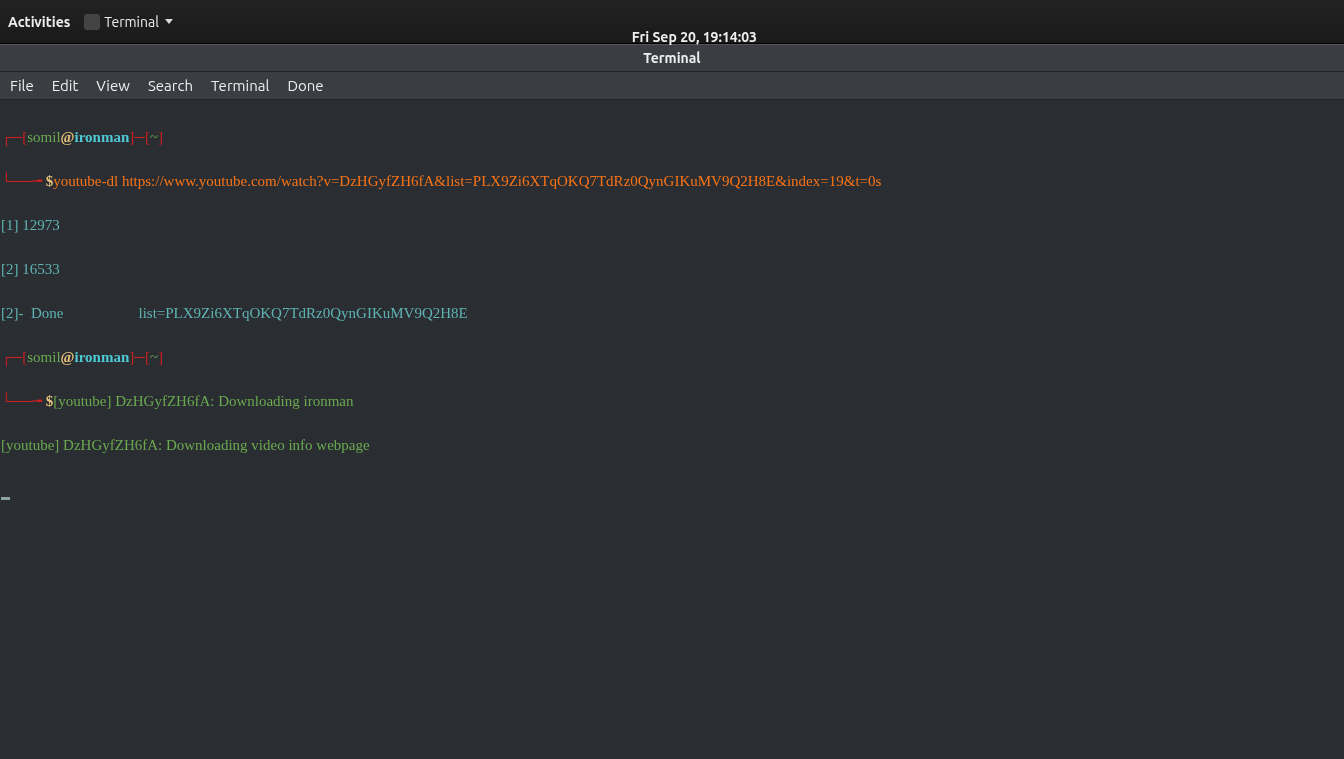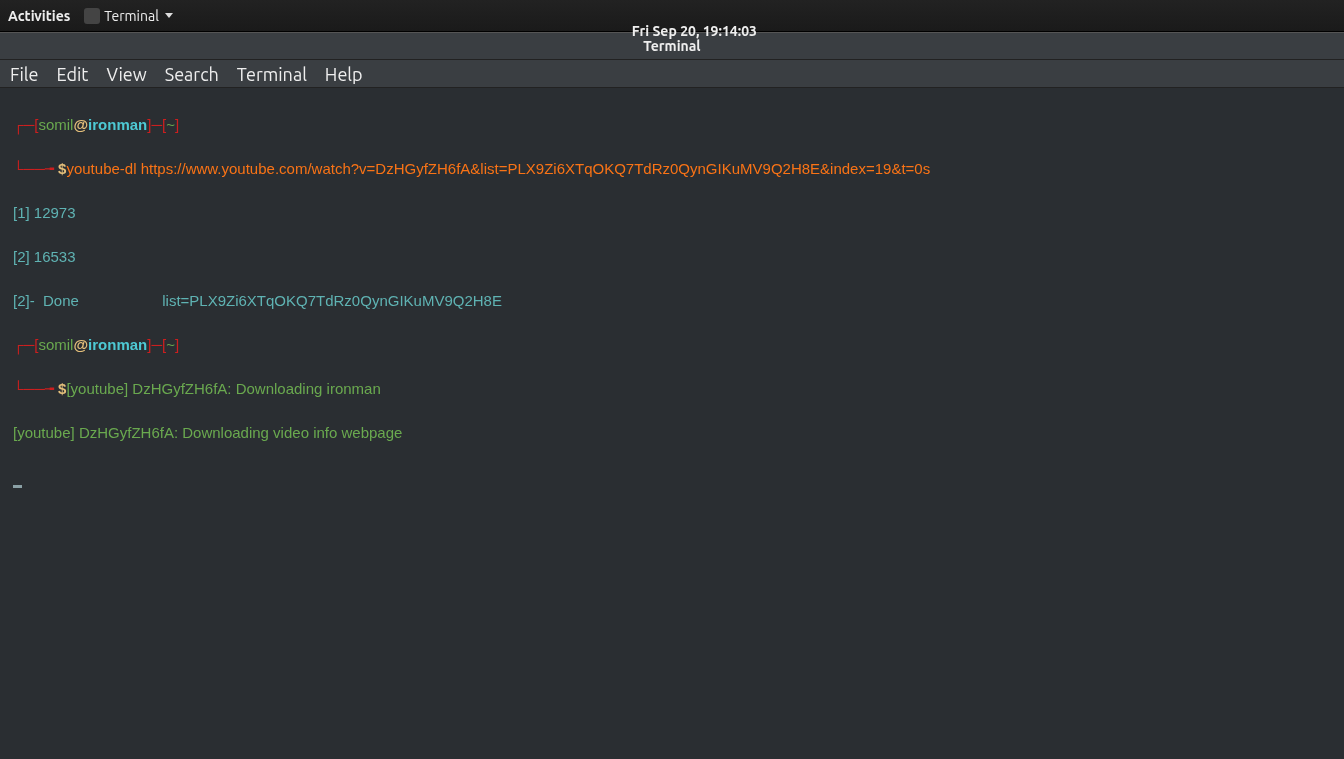--- a/index.html
+++ b/index.html
@@ -6,21 +6,21 @@
   body {
     width: 1344px;
     height: 759px;
     background: #2a2e32;
     font-family: "Ubuntu", "DejaVu Sans", sans-serif;
     color: #ddd;
     overflow: hidden;
   }
   
   .topbar {
-    height: 32px;
+    height: 44px;
     background: linear-gradient(#222, #1a1a1a);
     display: flex;
     align-items: center;
     padding: 0 8px;
     font-size: 14px;
     color: #eee;
     border-bottom: 1px solid #000;
   }
   .topbar-left { display: flex; align-items: center; gap: 14px; }
   .topbar-center { flex: 1; display: flex; justify-content: center; font-weight: bold; margin-top: 31px; }
@@ -53,32 +53,32 @@
   }
 
   
   .menubar {
     height: 28px;
     background: #3a3e42;
     display: flex;
     align-items: center;
     gap: 18px;
     padding: 0 10px;
-    font-size: 18px;
+    font-size: 15px;
     color: #eee;
     border-bottom: 1px solid #222;
   }
   .menubar span { cursor: default; }
 
   
   .term {
-    font-family: Liberation Sans, sans-serif;
+    font-family: Liberation Serif, serif;
     font-size: 15px;
     line-height: 22px;
-    padding: 4px 13px;
+    padding: 4px 1px;
     white-space: pre;
     color: #7fbf7f;
   }
   .red    { color: #cc1f1f; }
   .green  { color: #6aa94f; }
   .yellow { color: #e5c07b; font-weight: bold; }
   .cyan   { color: #4ec9d4; font-weight: bold; }
   .gray   { color: #f97316; }
   .teal   { color: #5fb3b3; }
   .olive  { color: #6aa94f; }
@@ -112,21 +112,21 @@
 <div class="titlebar">
   <span>Terminal</span>
 </div>
 
 <div class="menubar">
   <span>File</span>
   <span>Edit</span>
   <span>View</span>
   <span>Search</span>
   <span>Terminal</span>
-  <span>Help</span>
+  <span>Done</span>
 </div>
 
 <div class="term">
 <div><span class="red">┌─[</span><span class="green">somil</span><span class="yellow">@</span><span class="cyan">ironman</span><span class="red">]─[</span><span class="green">~</span><span class="red">]</span></div>
 <div><span class="red">└──╼ </span><span class="yellow">$</span><span class="gray">youtube-dl https://www.youtube.com/watch?v=DzHGyfZH6fA&amp;list=PLX9Zi6XTqOKQ7TdRz0QynGIKuMV9Q2H8E&amp;index=19&amp;t=0s</span></div>
 <div class="teal">[1] 12973</div>
 <div class="teal">[2] 16533</div>
 <div class="teal">[2]-  Done                    list=PLX9Zi6XTqOKQ7TdRz0QynGIKuMV9Q2H8E</div>
 <div><span class="red">┌─[</span><span class="green">somil</span><span class="yellow">@</span><span class="cyan">ironman</span><span class="red">]─[</span><span class="green">~</span><span class="red">]</span></div>
 <div><span class="red">└──╼ </span><span class="yellow">$</span><span class="olive">[youtube] DzHGyfZH6fA: Downloading ironman</span></div>

